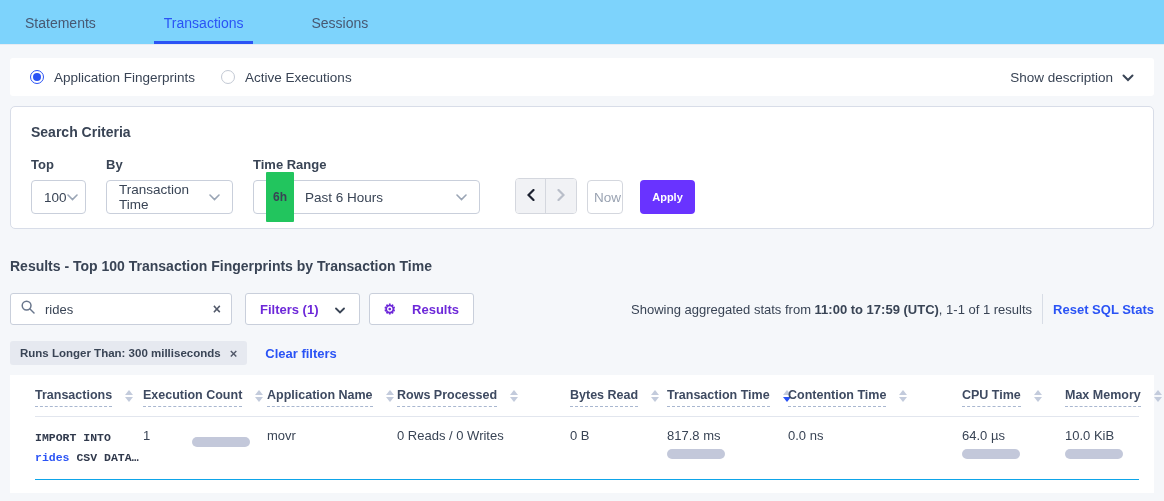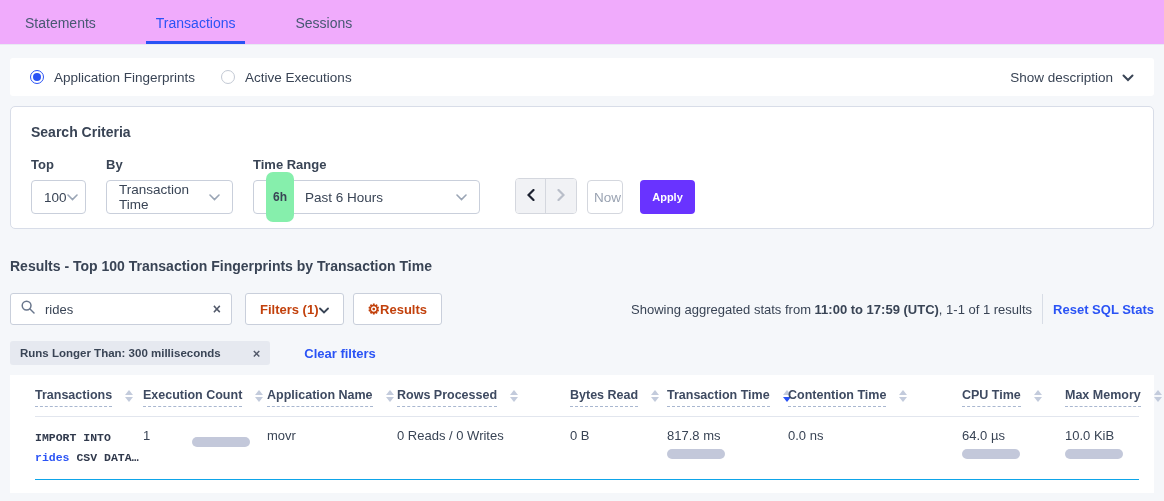--- a/index.html
+++ b/index.html
@@ -5,22 +5,22 @@
   * { box-sizing: border-box; }
   html,body { margin:0; padding:0; }
   body {
     width:1164px; height:501px; overflow:hidden;
     background:#f5f7fa; color:#394455;
     font-family:"Liberation Sans", sans-serif;
   }
   a { text-decoration:none; }
 
   
-  .tabbar { height:45px; background:#f0abfc; border-bottom:1px solid #e7ebf2;
-            display:flex; align-items:flex-end; padding-left:15px; }
+  .tabbar { height:45px; background:#7dd3fc; border-bottom:1px solid #e7ebf2;
+            display:flex; align-items:flex-end; padding-left:15px;gap:8px; }
   .tab { font-size:14px; color:#475872; padding:0 10px 13px; margin-right:40px; cursor:pointer; }
   .tab.active { color:#2a53f5; border-bottom:3px solid #2a53f5; padding-bottom:10px; }
 
   
   .radiobar { width:1144px; margin:13px 10px 0; height:38px; background:#fff; border-radius:3px;
               display:flex; align-items:center; padding:0 20px; }
   .radio-opt { display:flex; align-items:center; margin-right:26px; font-size:13.5px; cursor:pointer; }
   .radio-circle { width:14px; height:14px; border-radius:50%; margin-right:10px; position:relative; background:#fff; }
   .radio-circle.on { border:1.5px solid #2a53f5; }
   .radio-circle.on::after { content:""; position:absolute; left:50%; top:50%; transform:translate(-50%,-50%);
@@ -34,55 +34,55 @@
   .criteria-title { font-size:14px; font-weight:bold; margin-bottom:17px; }
   .criteria-row { display:flex; align-items:flex-end; }
   .field { margin-right:20px; }
   .flabel { font-size:13px; font-weight:bold; margin-bottom:8px; }
   .select { height:34px; border:1px solid #c9cfdb; border-radius:4px; background:#fff;
             display:flex; align-items:center; padding:0 12px; font-size:13.5px; cursor:pointer; }
   .sel-top { width:55px; }
   .sel-by { width:127px; }
   .sel-range { width:227px; }
   .chev { margin-left:auto; display:flex; }
-  .badge { background:#86efac; border-radius:7px; font-size:12px; font-weight:bold;
+  .badge { background:#22c55e; border-radius:1px; font-size:12px; font-weight:bold;
            padding:18px 7px; margin-right:11px; color:#394455; }
   .navgrp { display:flex; border:1px solid #d4d7de; border-radius:4px; overflow:hidden; margin-left:15px; }
   .navbtn { width:30px; height:34px; background:#f1f2f5; display:flex; align-items:center;
             justify-content:center; cursor:pointer; border:none; padding:0; }
   .navbtn.prev { border-right:1px solid #d4d7de; }
   .now-btn { margin-left:10px; width:36px; height:34px; background:#fff; border:1px solid #d4d7de;
              border-radius:4px; color:#9aa3b2; font-size:13.5px; font-family:inherit; cursor:pointer; }
   .apply-btn { margin-left:17px; width:55px; height:34px; background:#6933ff; color:#fff; border:none;
                border-radius:4px; font-weight:bold; font-size:11px; font-family:inherit; cursor:pointer; }
 
   
   .results-heading { margin:29px 0 0 10px; font-size:14px; font-weight:bold; }
   .controls { margin:19px 10px 0; display:flex; align-items:center; height:32px; }
   .searchbox { width:222px; height:32px; background:#fff; border:1px solid #c9cfdb; border-radius:3px;
                display:flex; align-items:center; padding:0 10px; }
   .searchbox input { border:none; outline:none; flex:1; font-size:13px; font-family:inherit;
                      color:#394455; margin-left:8px; min-width:0; background:transparent; }
   .clear-x { color:#52596a; font-weight:bold; font-size:14px; cursor:pointer; line-height:1; }
-  .btn { height:32px; background:#fff; border:1px solid #c9cfdb; border-radius:3px; color:#c2410c;
-         font-weight:bold; font-size:13px; display:flex; align-items:center; gap:0; padding:0 14px;
+  .btn { height:32px; background:#fff; border:1px solid #c9cfdb; border-radius:3px; color:#6d28d9;
+         font-weight:bold; font-size:13px; display:flex; align-items:center; gap:16px; padding:0 14px;
          font-family:inherit; cursor:pointer; }
   .btn-filters { margin-left:13px; }
   .btn-columns { margin-left:9px; }
   .gear { font-size:14px; line-height:1; }
   .stats { margin-left:auto; font-size:13px; white-space:nowrap; }
   .vdiv { width:1px; height:30px; background:#d8dde6; margin:0 10px; }
   .link { color:#2a53f5; font-weight:bold; font-size:13px; white-space:nowrap; cursor:pointer; }
 
   
   .chips { margin:16px 0 0 10px; display:flex; align-items:center; }
   .chip { background:#e6e9f0; border-radius:3px; height:24px; display:flex; align-items:center;
-          padding:0 10px; font-size:11.5px; font-weight:bold;gap:23px; }
+          padding:0 10px; font-size:11.5px; font-weight:bold; }
   .chip .clear-x { margin-left:9px; font-size:13px; }
-  .clear-filters { margin-left:34px; }
+  .clear-filters { margin-left:18px; }
 
   
   .table-card { margin:10px 10px 0; width:1144px; height:118px; background:#fff; padding:0 15px 0 25px; }
   .tgrid { display:grid; grid-template-columns:108px 124px 130px 173px 97px 121px 174px 103px 1fr; }
   .thead { padding:13px 0 9px; border-bottom:1px solid #e2e6ee; }
   .th { display:flex; align-items:flex-start; font-size:12.5px; font-weight:bold; color:#3e4a61;
         white-space:nowrap; cursor:pointer; }
   .th-label { border-bottom:1px dashed #a9b7d0; padding-bottom:4px; }
   .sorter { margin-left:13px; margin-top:2px; display:flex; flex-direction:column; gap:2px; cursor:pointer; }
   .tri-up { width:0; height:0; border-left:4px solid transparent; border-right:4px solid transparent;

